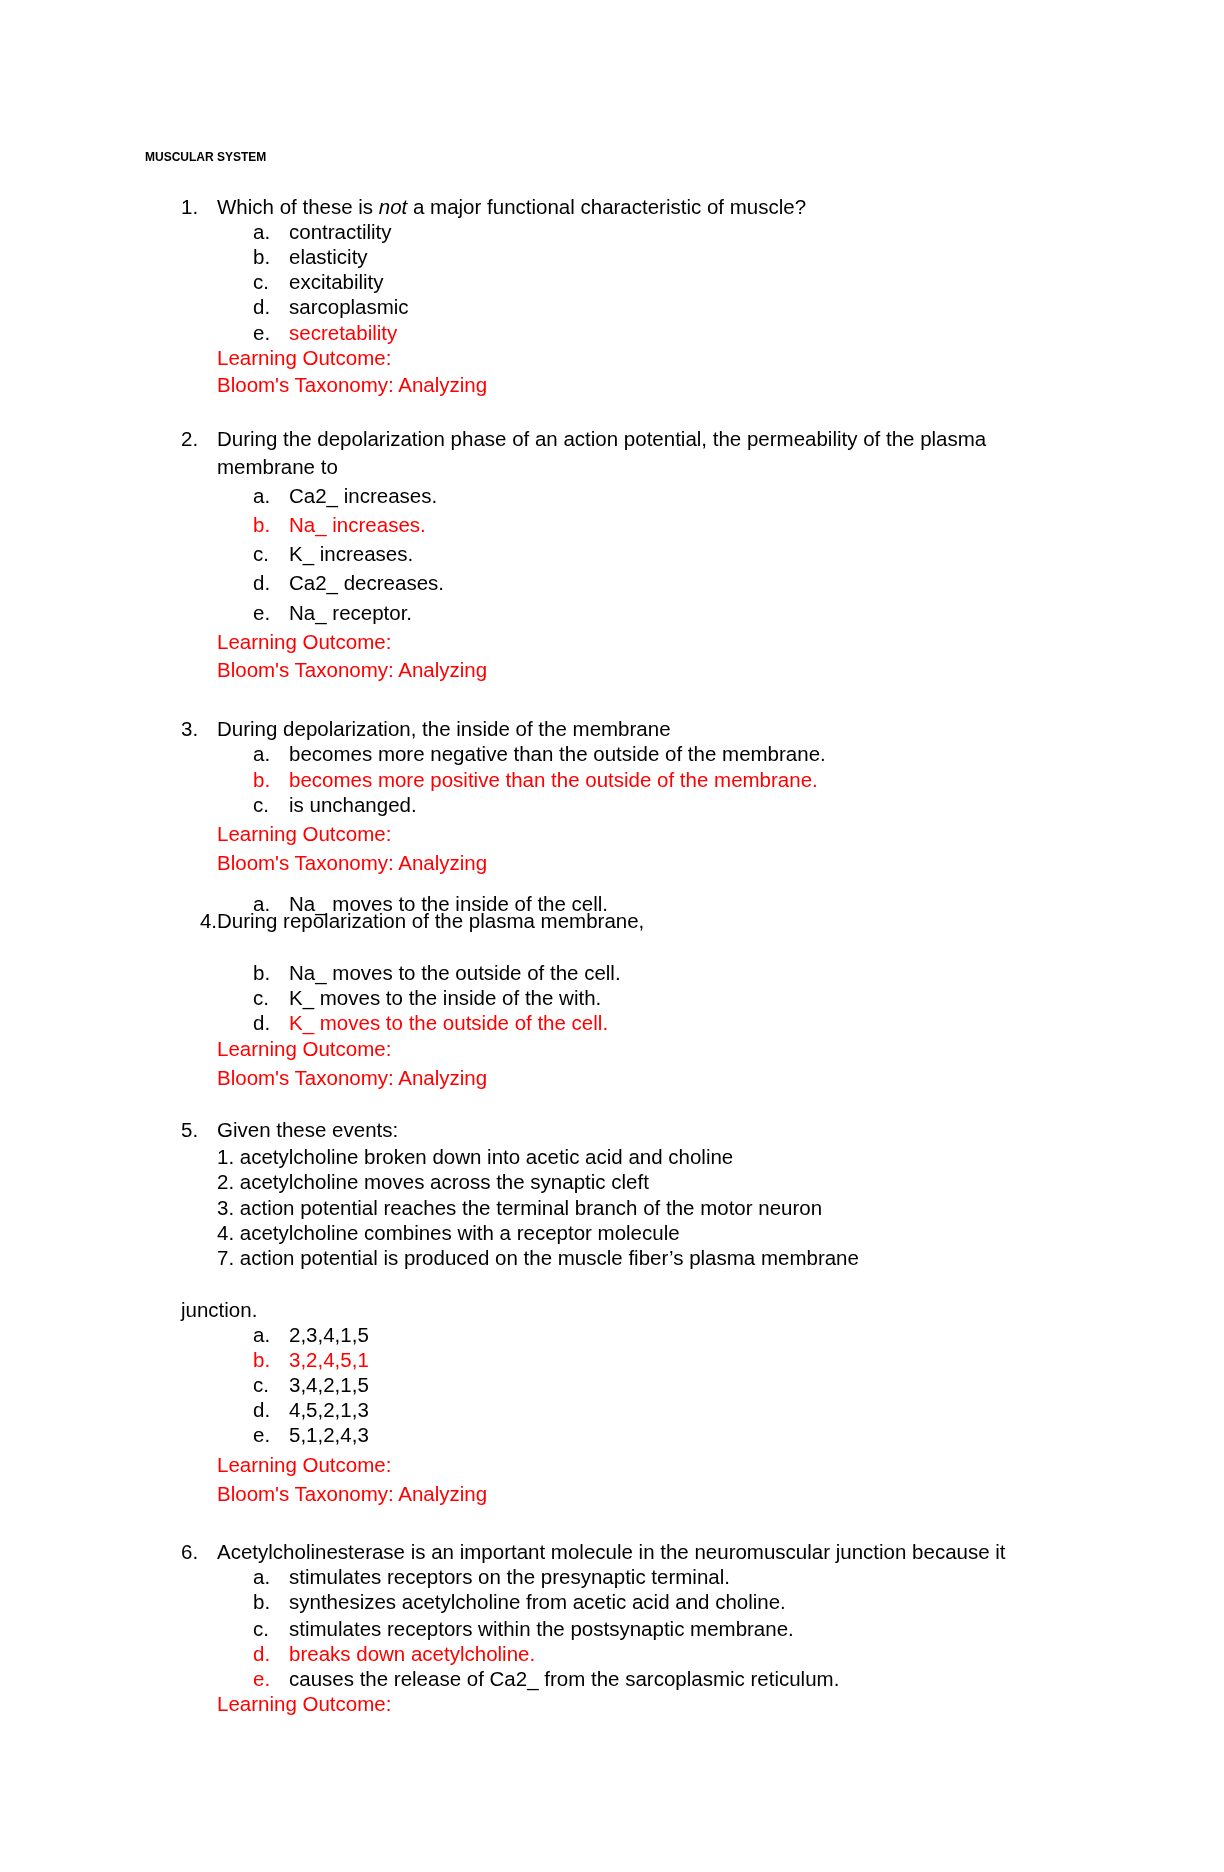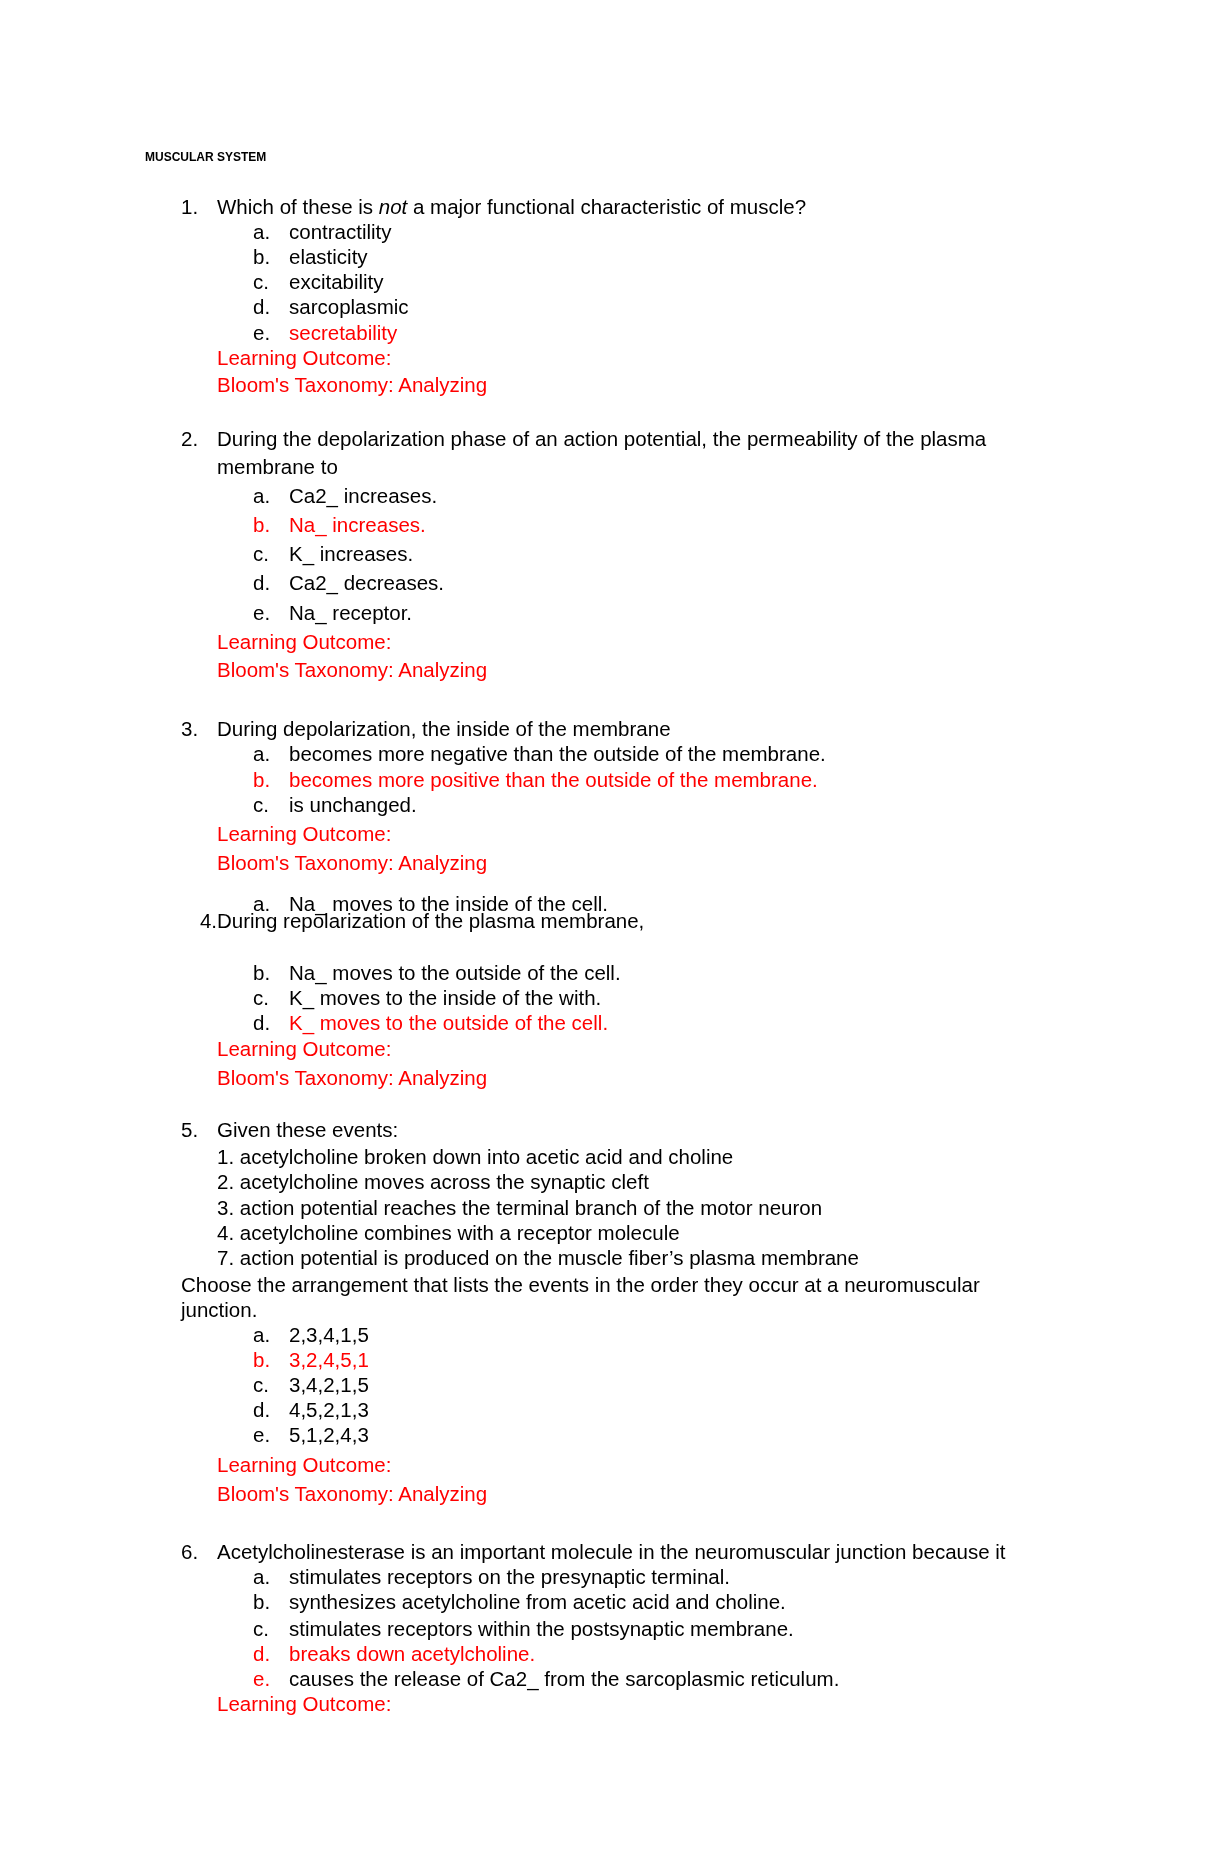--- a/index.html
+++ b/index.html
@@ -55,21 +55,20 @@
   <div class="line" style="left:253px;top:1011px;"><span class="opt-label">d.</span><span class="red">K_ moves to the outside of the cell.</span></div>
   <div class="line red" style="left:217px;top:1037px;">Learning Outcome:</div>
   <div class="line red" style="left:217px;top:1066px;">Bloom's Taxonomy:  Analyzing</div>
 
   <div class="line" style="left:181px;top:1118px;"><span class="num">5.</span><span>Given these events:</span></div>
   <div class="line" style="left:217px;top:1145px;">1. acetylcholine broken down into acetic acid and choline</div>
   <div class="line" style="left:217px;top:1170px;">2. acetylcholine moves across the synaptic cleft</div>
   <div class="line" style="left:217px;top:1196px;">3. action potential reaches the terminal branch of the motor neuron</div>
   <div class="line" style="left:217px;top:1221px;">4. acetylcholine combines with a receptor molecule</div>
   <div class="line" style="left:217px;top:1246px;">7. action potential is produced on the muscle fiber’s plasma membrane</div>
-  <div class="line" style="left:181px;top:1273px;">Choose the arrangement that lists the events in the order they occur at a neuromuscular</div>
   <div class="line" style="left:181px;top:1298px;">junction.</div>
   <div class="line" style="left:253px;top:1323px;"><span class="opt-label">a.</span><span>2,3,4,1,5</span></div>
   <div class="line red" style="left:253px;top:1348px;"><span class="opt-label">b.</span><span>3,2,4,5,1</span></div>
   <div class="line" style="left:253px;top:1373px;"><span class="opt-label">c.</span><span>3,4,2,1,5</span></div>
   <div class="line" style="left:253px;top:1398px;"><span class="opt-label">d.</span><span>4,5,2,1,3</span></div>
   <div class="line" style="left:253px;top:1423px;"><span class="opt-label">e.</span><span>5,1,2,4,3</span></div>
   <div class="line red" style="left:217px;top:1453px;">Learning Outcome:</div>
   <div class="line red" style="left:217px;top:1482px;">Bloom's Taxonomy:  Analyzing</div>
 
   <div class="line" style="left:181px;top:1540px;"><span class="num">6.</span><span>Acetylcholinesterase is an important molecule in the neuromuscular junction because it</span></div>

